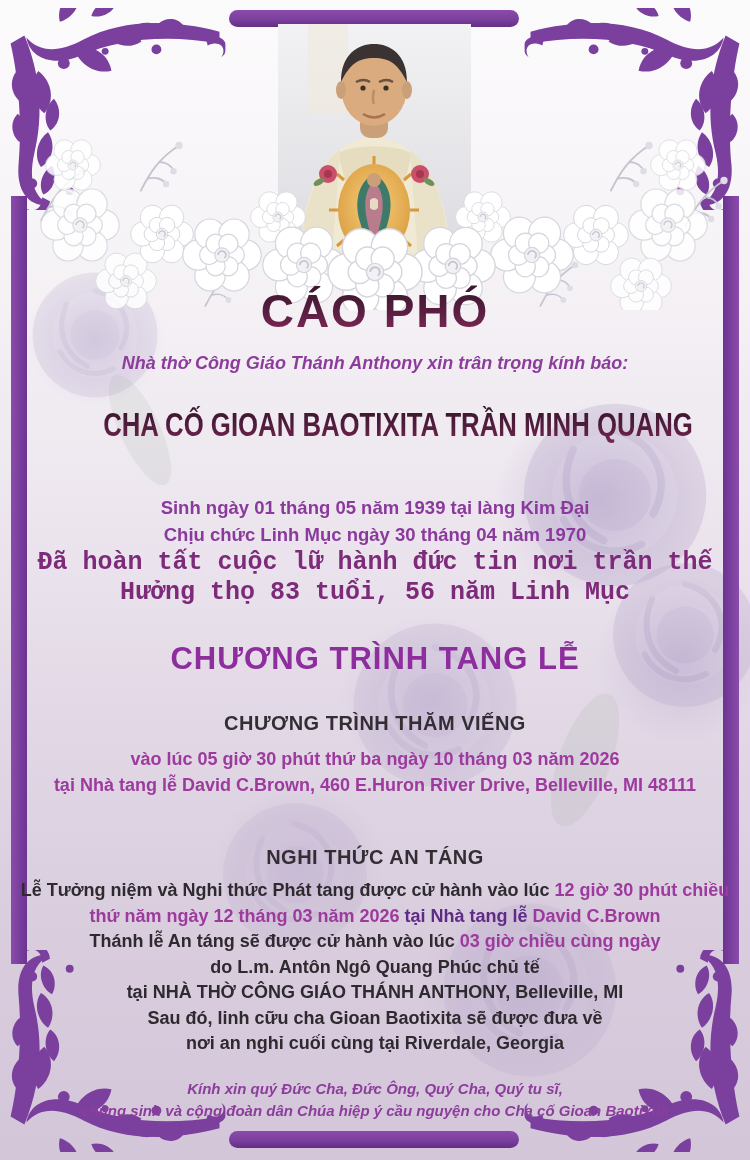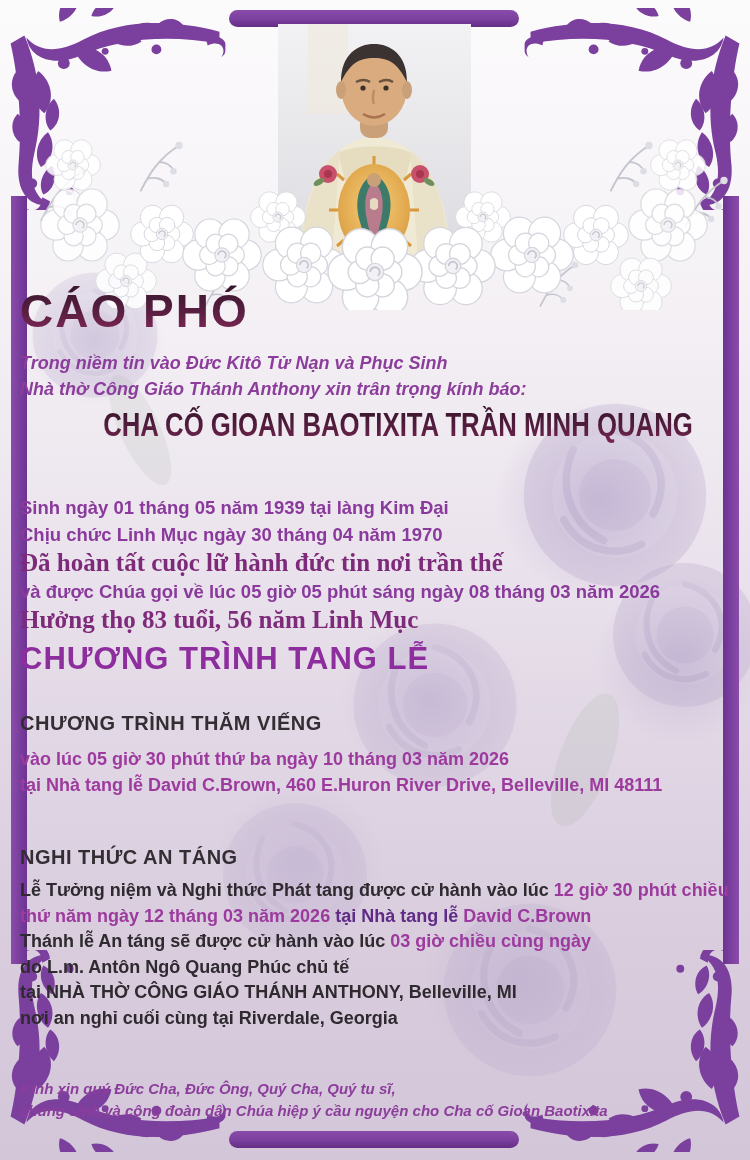--- a/index.html
+++ b/index.html
@@ -19,39 +19,39 @@
   .bar-h{position:absolute;height:17px;background:linear-gradient(180deg,#8a4cab 0%,#7b3f9d 55%,#632e85 100%);border-radius:9px;}
   .bar-top{left:229px;top:10px;width:290px;}
   .bar-bottom{left:229px;top:1131px;width:290px;}
   .stripe-v{position:absolute;width:16px;background:linear-gradient(90deg,#8a4cab,#6c3392);top:196px;height:768px;}
   .stripe-left{left:11px;}
   .stripe-right{left:723px;transform:scaleX(-1);}
   
   .photo{position:absolute;left:278px;top:24px;width:193px;height:234px;}
   .flowers{position:absolute;left:15px;top:125px;width:720px;height:185px;}
   
-  .tx{position:absolute;left:20px;width:710px;white-space:nowrap;}
+  .tx{position:absolute;left:20px;width:710px;text-align:center;white-space:nowrap;}
   .title{
     top:284px;font-size:46px;font-weight:bold;letter-spacing:2px;color:#5e1f44;
   }
   @supports ((-webkit-background-clip:text)){
     .title{background:linear-gradient(180deg,#3c1830 10%,#5c1f42 55%,#8c2a5c 100%);
       -webkit-background-clip:text;background-clip:text;color:transparent;}
   }
   .intro{top:350px;font-size:18px;font-weight:bold;font-style:italic;color:#8c3d9c;line-height:26px;}
   .name{top:406px;font-size:33px;font-weight:bold;color:#4f1c3b;}
   .name span{display:inline-block;transform:scaleX(.78);transform-origin:center;}
   @supports ((-webkit-background-clip:text)){
     .name span{background:linear-gradient(180deg,#3a162e 10%,#571e40 60%,#7c2551 100%);
       -webkit-background-clip:text;background-clip:text;color:transparent;}
   }
   .role{top:449px;font-size:21px;font-weight:bold;font-style:italic;color:#64278b;}
   .life{top:494px;line-height:27px;}
   .p-sans{font-size:18.5px;font-weight:bold;color:#8a3a9c;}
-  .p-serif{font-family:Liberation Serif, serif;font-size:25px;font-weight:bold;color:#7e2a7a;line-height:30px;}
+  .p-serif{font-family:Liberation Mono, monospace;font-size:25px;font-weight:bold;color:#7e2a7a;line-height:30px;}
   .program{top:641px;font-size:31px;font-weight:bold;letter-spacing:1px;color:#8e2d9e;}
   .sec-head{font-size:20px;font-weight:bold;color:#332e33;letter-spacing:.5px;}
   .vis-head{top:712px;}
   .vis-body{top:746px;line-height:26px;font-size:18px;font-weight:bold;}
   .bur-head{top:846px;}
   .bur-body{top:878px;line-height:25.5px;font-size:18px;font-weight:bold;}
   .t-black{color:#2e2a2f;}
   .t-purp{color:#9d3a9e;}
   .t-deep{color:#5f2b87;}
   .footer{top:1054px;font-size:15px;font-weight:bold;font-style:italic;color:#8c3d9c;line-height:22px;margin-top:24px;}
@@ -242,51 +242,50 @@
     <use href="#prose" x="167" y="90" width="80" height="80"></use>
     <use href="#prose" x="475" y="88" width="84" height="84"></use>
     <use href="#prose" x="247" y="98" width="84" height="84"></use>
     <use href="#prose" x="395" y="98" width="86" height="86"></use>
     <use href="#prose" x="312" y="99" width="96" height="96"></use>
   </svg>
 
   <div class="tx title">CÁO PHÓ</div>
 
   <div class="tx intro">
-    <div>Trong niềm tin vào Đức Kitô Tử Nạn và Phục Sinh</div>
     <div>Nhà thờ Công Giáo Thánh Anthony xin trân trọng kính báo:</div>
   </div>
 
   <div class="tx name">
     <span>CHA CỐ GIOAN BAOTIXITA TRẦN MINH QUANG</span>
   </div>
 
   <div class="tx life">
     <div class="p-sans">Sinh ngày 01 tháng 05 năm 1939 tại làng Kim Đại</div>
     <div class="p-sans">Chịu chức Linh Mục ngày 30 tháng 04 năm 1970</div>
     <div class="p-serif">Đã hoàn tất cuộc lữ hành đức tin nơi trần thế</div>
-    <div class="p-sans">và được Chúa gọi về lúc 05 giờ 05 phút sáng ngày 08 tháng 03 năm 2026</div>
     <div class="p-serif">Hưởng thọ 83 tuổi, 56 năm Linh Mục</div>
   </div>
 
   <div class="tx program">CHƯƠNG TRÌNH TANG LỄ</div>
 
   <div class="tx sec-head vis-head">CHƯƠNG TRÌNH THĂM VIẾNG</div>
   <div class="tx vis-body">
     <div class="t-purp">vào lúc 05 giờ 30 phút thứ ba ngày 10 tháng 03 năm 2026</div>
     <div class="t-purp">tại Nhà tang lễ David C.Brown, 460 E.Huron River Drive, Belleville, MI 48111</div>
   </div>
 
   <div class="tx sec-head bur-head">NGHI THỨC AN TÁNG</div>
   <div class="tx bur-body">
     <div><span class="t-black">Lễ Tưởng niệm và Nghi thức Phát tang được cử hành vào lúc </span><span class="t-purp">12 giờ 30 phút chiều</span></div>
     <div><span class="t-purp">thứ năm ngày 12 tháng 03 năm 2026 </span><span class="t-deep">tại Nhà tang lễ </span><span class="t-purp">David C.Brown</span></div>
     <div><span class="t-black">Thánh lễ An táng sẽ được cử hành vào lúc </span><span class="t-purp">03 giờ chiều cùng ngày</span></div>
     <div class="t-black">do L.m. Antôn Ngô Quang Phúc chủ tế</div>
     <div class="t-black">tại NHÀ THỜ CÔNG GIÁO THÁNH ANTHONY, Belleville, MI</div>
+    <div class="t-black">Sau đó, linh cữu cha Gioan Baotixita sẽ được đưa về</div>
     <div class="t-black">nơi an nghỉ cuối cùng tại Riverdale, Georgia</div>
   </div>
 
   <div class="tx footer">
     <div>Kính xin quý Đức Cha, Đức Ông, Quý Cha, Quý tu sĩ,</div>
     <div>chủng sinh và cộng đoàn dân Chúa hiệp ý cầu nguyện cho Cha cố Gioan Baotixita</div>
   </div>
 
 </div>
 

